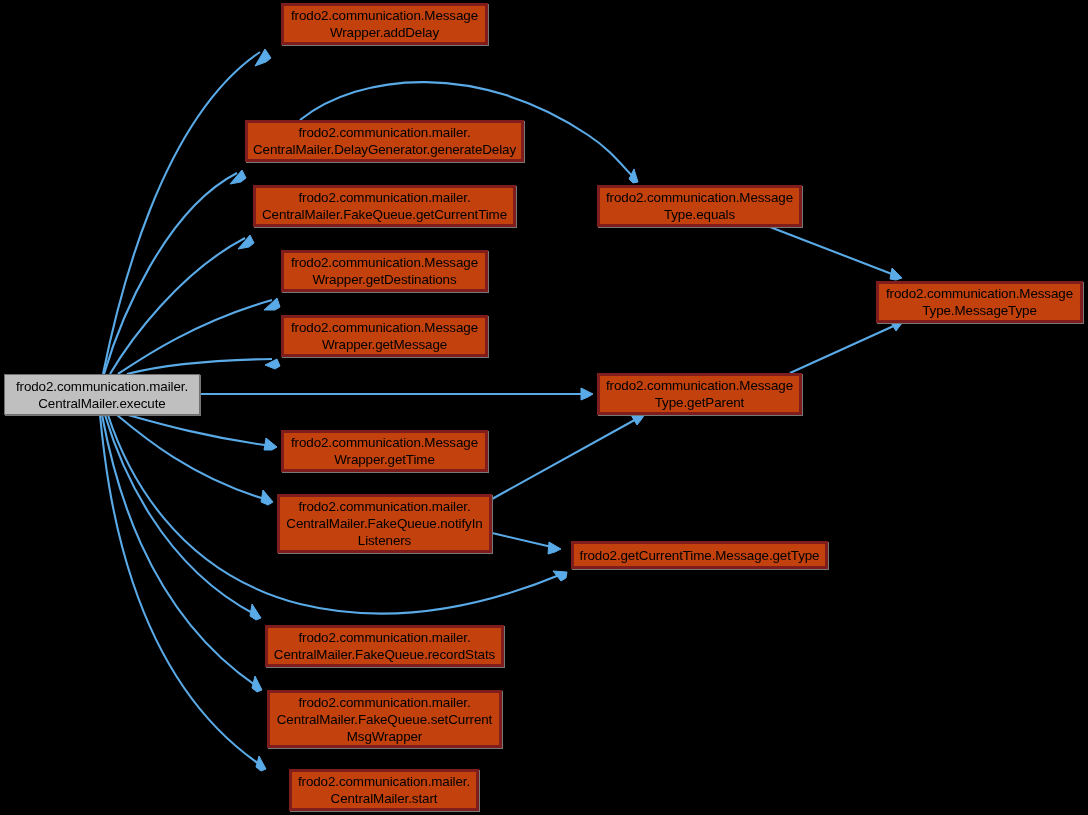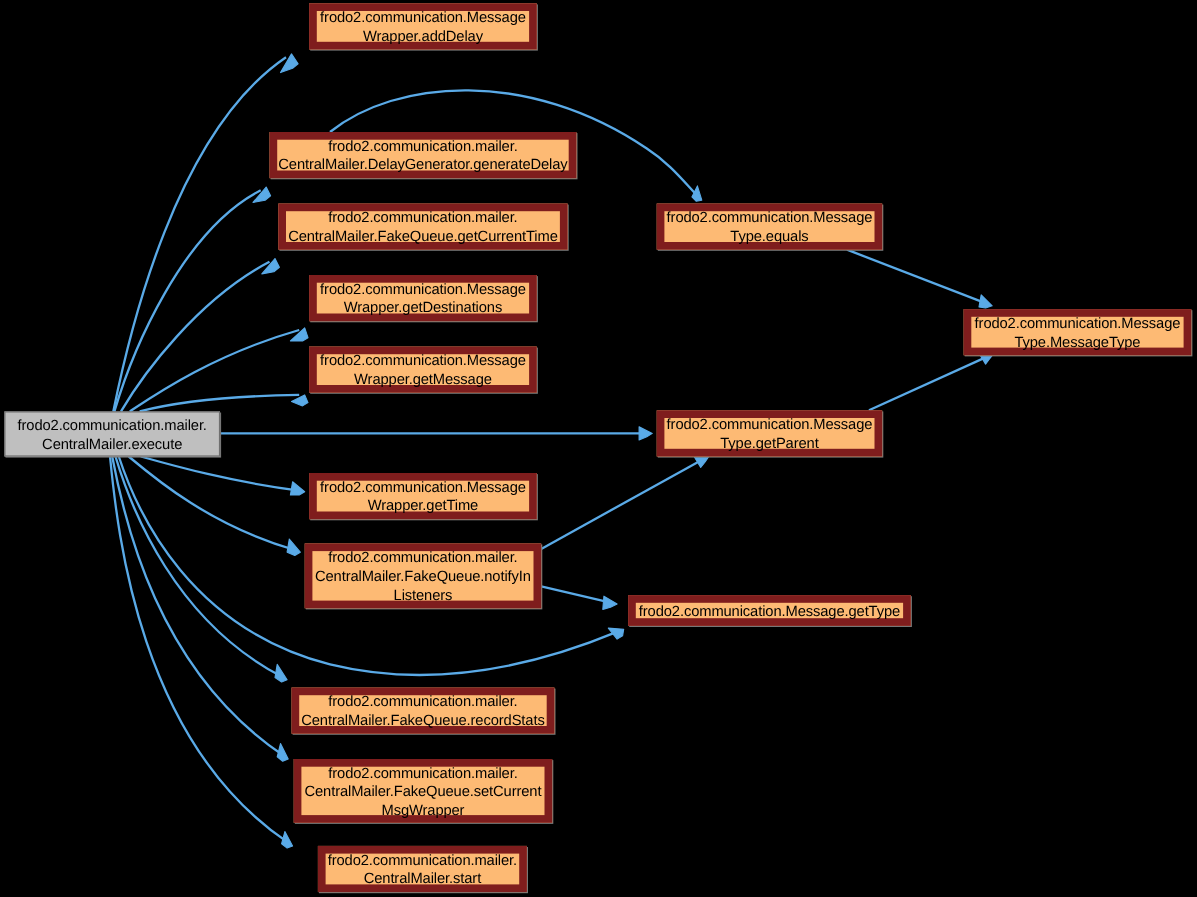--- a/index.html
+++ b/index.html
@@ -28,22 +28,22 @@
     stroke-width: 2.1;
   }
   .edge-head {
     fill: #5aaae7;
     stroke: #5aaae7;
     stroke-width: 1;
   }
   .node-box {
     position: absolute;
     box-sizing: border-box;
-    background: #fdba74;
-    border: 7px solid #7f1d1d;
+    background: #c2410c;
+    border: 3px solid #7f1d1d;
     box-shadow: 1px 1px 0 0 #777777;
     display: flex;
     align-items: center;
     justify-content: center;
     text-align: center;
     color: #000000;
     font-size: 13.4px;
     line-height: 17px;
     letter-spacing: -0.1px;
     padding: 0 4px;
@@ -119,15 +119,15 @@
 CentralMailer.FakeQueue.setCurrent
 MsgWrapper</div>
       <div class="node-box" style="left: 289px; top: 769px; width: 190px; height: 42px;">frodo2.communication.mailer.
 CentralMailer.start</div>
       <div class="node-box" style="left: 597px; top: 185px; width: 205px; height: 42px;">frodo2.communication.Message
 Type.equals</div>
       <div class="node-box" style="left: 876px; top: 281px; width: 207px; height: 42px;">frodo2.communication.Message
 Type.MessageType</div>
       <div class="node-box" style="left: 597px; top: 373px; width: 205px; height: 42px;">frodo2.communication.Message
 Type.getParent</div>
-      <div class="node-box" style="left: 571px; top: 541px; width: 257px; height: 28px;">frodo2.communication.Message.getType</div>
+      <div class="node-box" style="left: 571px; top: 541px; width: 257px; height: 28px;">frodo2.getCurrentTime.Message.getType</div>
     </div>
 </div>
 
 </body></html>

